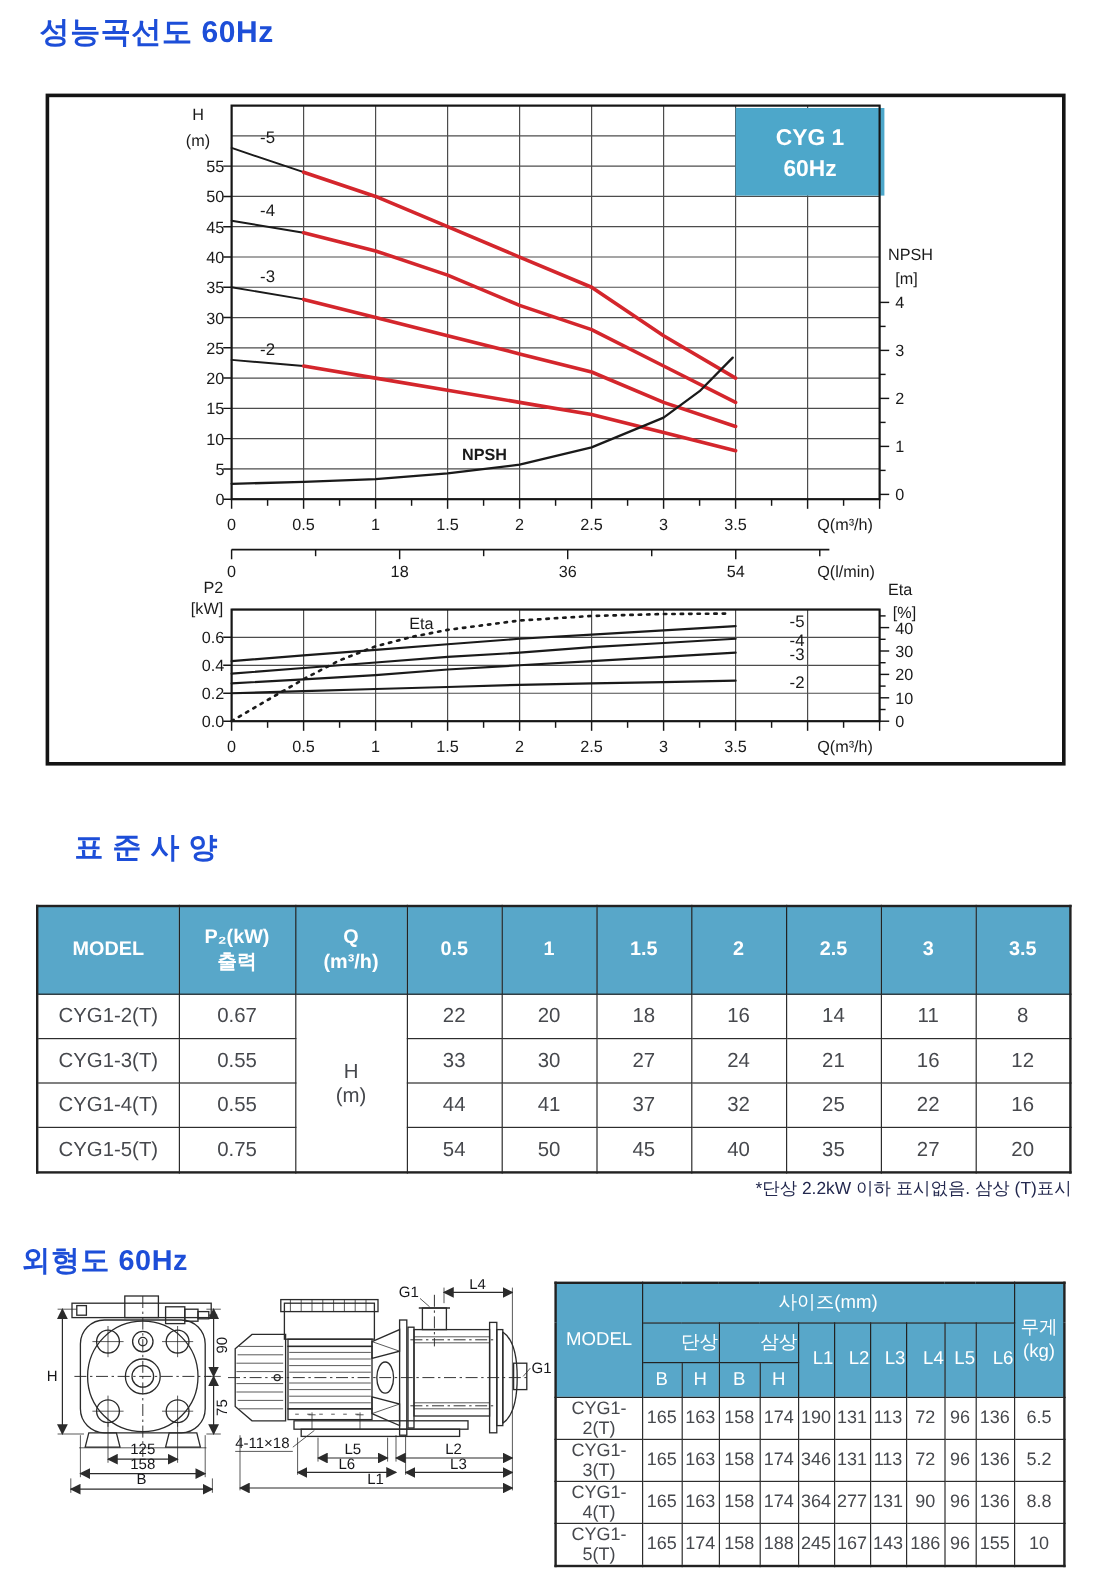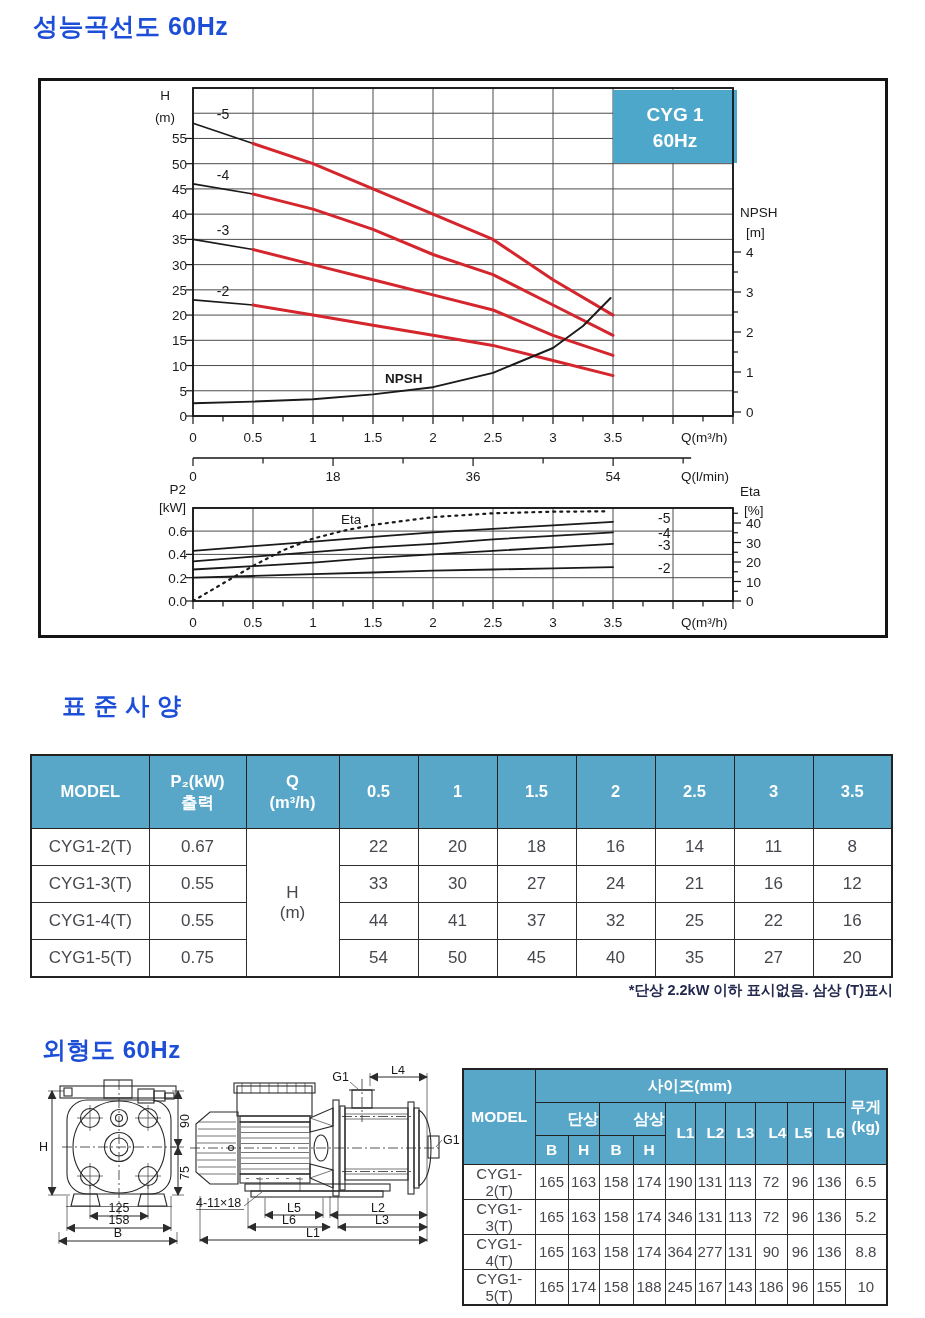--- a/index.html
+++ b/index.html
@@ -1,36 +1,36 @@
 <!DOCTYPE html>
 <html><head>
 <meta charset="utf-8">
 <style>
   html,body{margin:0;padding:0;background:#fff;}
   #page{position:relative;width:925px;height:1318px;background:#ffffff;
         font-family:"Liberation Sans",sans-serif;color:#1b1b1d;overflow:hidden;}
   .sec-title{position:absolute;font-weight:700;color:#1d4ed8;letter-spacing:.5px;}
   #perf-title{left:33px;top:10px;font-size:25px;}
   #spec-title{left:30px;top:690px;font-size:24px;margin-left:32px;}
-  #outline-title{left:42px;top:1034px;font-size:24px;}
+  #outline-title{left:18px;top:1034px;font-size:24px;}
   #chart-box{position:absolute;left:38px;top:78px;width:844px;height:554px;
              border:3px solid #141414;background:#fff;}
   #spec-table-wrap{position:absolute;left:30px;top:754px;}
-  #footnote{position:absolute;right:32px;top:981px;font-size:14.5px;color:#23284e;font-weight:700;}
+  #footnote{position:absolute;right:32px;top:981px;font-size:14.5px;color:#23284e;font-weight:400;}
   #outline-wrap{position:absolute;left:38px;top:1066px;}
   #size-table-wrap{position:absolute;left:462px;top:1068px;}
 
   table{border-collapse:collapse;table-layout:fixed;background:#fff;}
   .spec-table{width:863px;border:2.5px solid #222;}
   .spec-table th{background:#58a7c9;color:#fff;font-weight:700;font-size:16.5px;
                  border:1.5px solid #222;height:72px;line-height:1.3;padding:0;}
   .spec-table td{border:1.5px solid #2d2d2d;text-align:center;font-size:17px;
                  color:#46484d;height:36px;padding:0;}
   .size-table{width:424px;border:2.5px solid #222;font-size:15px;}
-  .size-table th{background:#58a7c9;color:#fff;font-weight:700;font-size:15.5px;
+  .size-table th{background:#58a7c9;color:#fff;font-weight:400;font-size:15.5px;
                  border:1.5px solid #222;padding:0;line-height:1.25;}
   .size-table td{border:1.5px solid #2d2d2d;text-align:center;color:#46484d;
                  font-size:15px;height:32px;padding:0;}
   .size-table .r1{height:33px;} .size-table .r2{height:33px;text-align:right;} .size-table .r3{height:29px;}
 
   
   .ln{stroke:#2b2b2b;fill:none;stroke-width:1.1;}
   .thin{stroke:#2b2b2b;fill:none;stroke-width:0.65;}
   .dim{stroke:#2b2b2b;stroke-width:1;fill:none;}
   .cl{stroke:#2b2b2b;stroke-width:0.8;fill:none;stroke-dasharray:10 3 2 3;}

